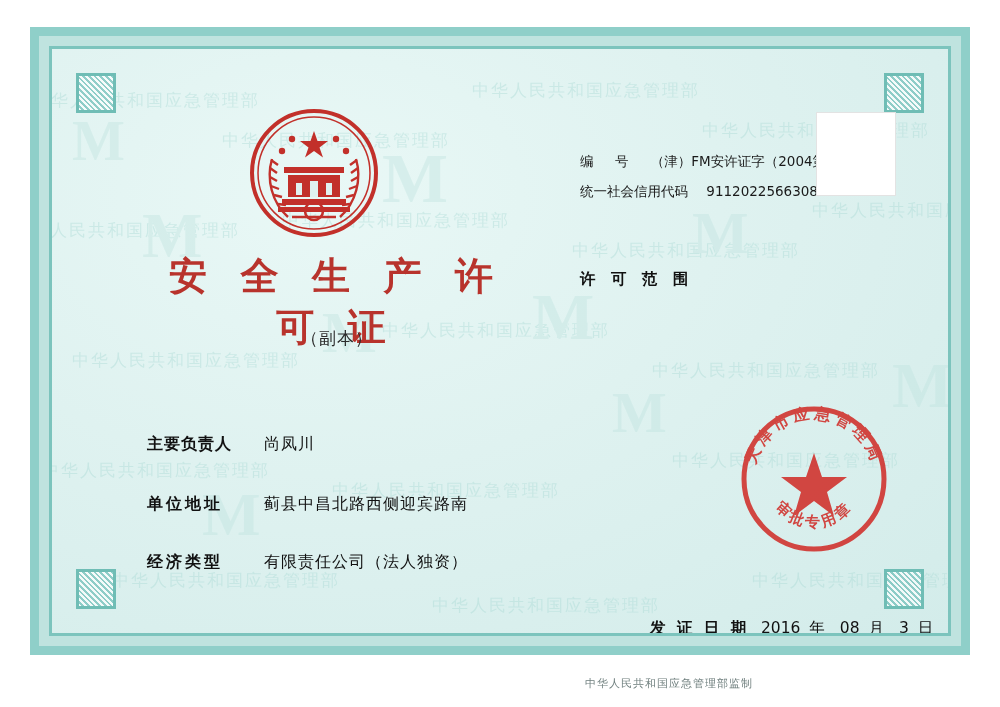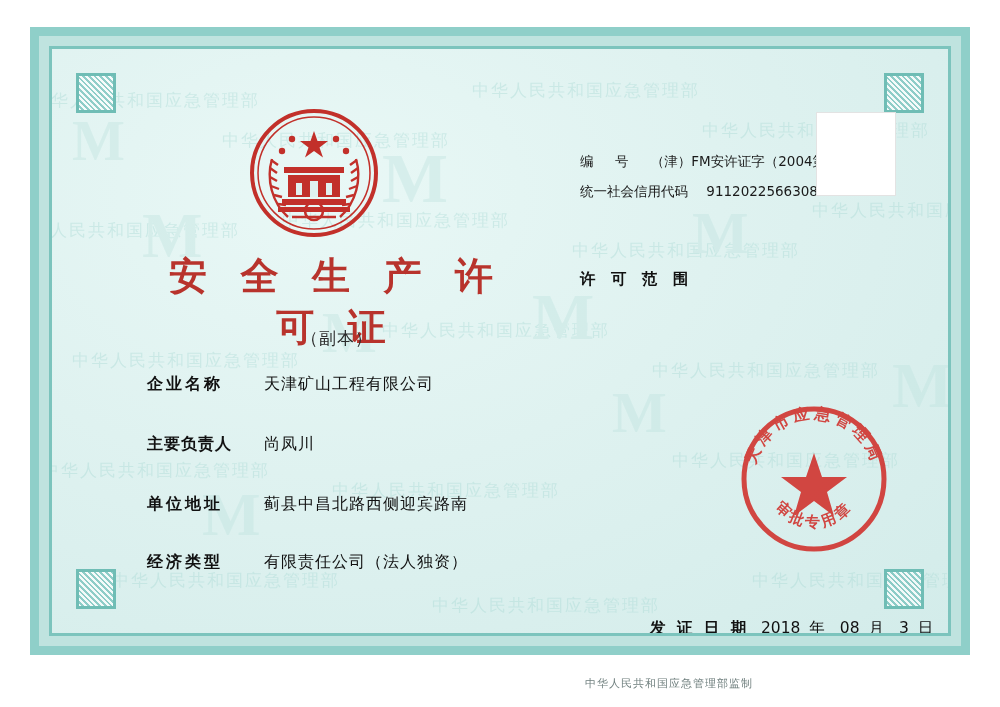--- a/index.html
+++ b/index.html
@@ -356,41 +356,37 @@
       </div>
       <div class="hdr-row" style="left:528px; top:134px;">
         <span class="hdr-label" style="letter-spacing:0px;">统一社会信用代码</span>
         <span class="hdr-value">91120225663081032M</span>
       </div>
 
       <div class="photo-box"></div>
 
       <div class="scope-label">许 可 范 围</div>
 
-      <div class="field" style="top:325px;">
-        <span class="lbl">企业名称</span>
-        <span class="val">天津矿山工程有限公司</span>
-      </div>
       <div class="field" style="top:385px;">
         <span class="lbl" style="letter-spacing:1px;">主要负责人</span>
         <span class="val">尚凤川</span>
       </div>
       <div class="field" style="top:503px;">
         <span class="lbl">经济类型</span>
         <span class="val">有限责任公司（法人独资）</span>
       </div>
       <div class="field" style="top:445px;">
         <span class="lbl">单位地址</span>
         <span class="val">蓟县中昌北路西侧迎宾路南</span>
       </div>
 
 
       <div class="issue-row" style="left:598px; top:562px;">
         <span class="lbl">发 证 日 期</span>
-        <span class="val">2018</span>
+        <span class="val">2016</span>
         <span class="val" style="margin-left:4px;">年</span>
         <span class="val" style="margin-left:10px;margin-top:8px;">08</span>
         <span class="val" style="margin-left:4px;">月</span>
         <span class="val" style="margin-left:10px;">3</span>
         <span class="val" style="margin-left:4px;">日</span>
       </div>
 
       <div class="seal">
         <svg viewBox="0 0 152 152" width="152" height="152">
           <defs>

